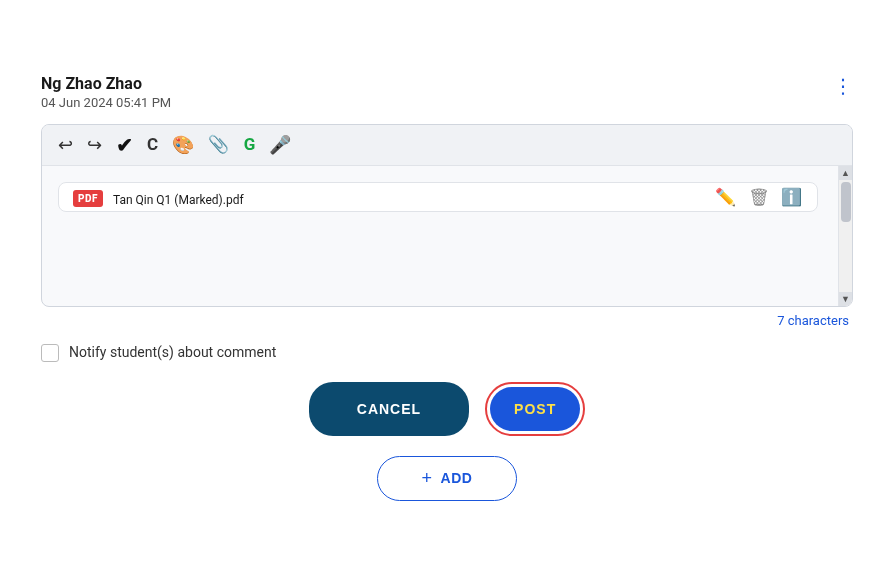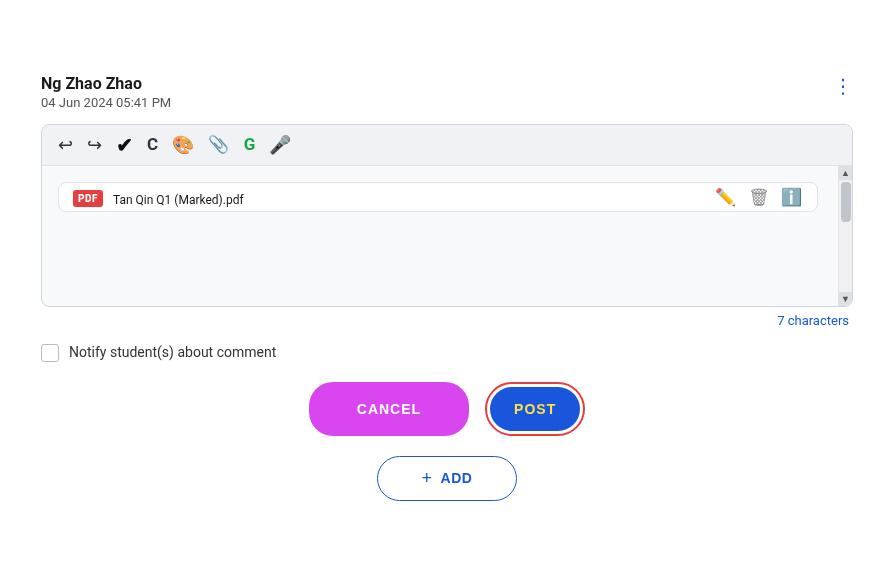--- a/index.html
+++ b/index.html
@@ -157,21 +157,21 @@
       font-size: 14px;
       color: #333;
     }
     .buttons-row {
       display: flex;
       justify-content: center;
       gap: 16px;
       margin-bottom: 20px;
     }
     .btn-cancel {
-      background: #d946ef;
+      background: #0c4a6e;
       color: #fff;
       border: none;
       border-radius: 24px;
       padding: 14px 48px;
       font-size: 14px;
       font-weight: 700;
       letter-spacing: 1px;
       cursor: pointer;
       text-transform: uppercase;
     }

